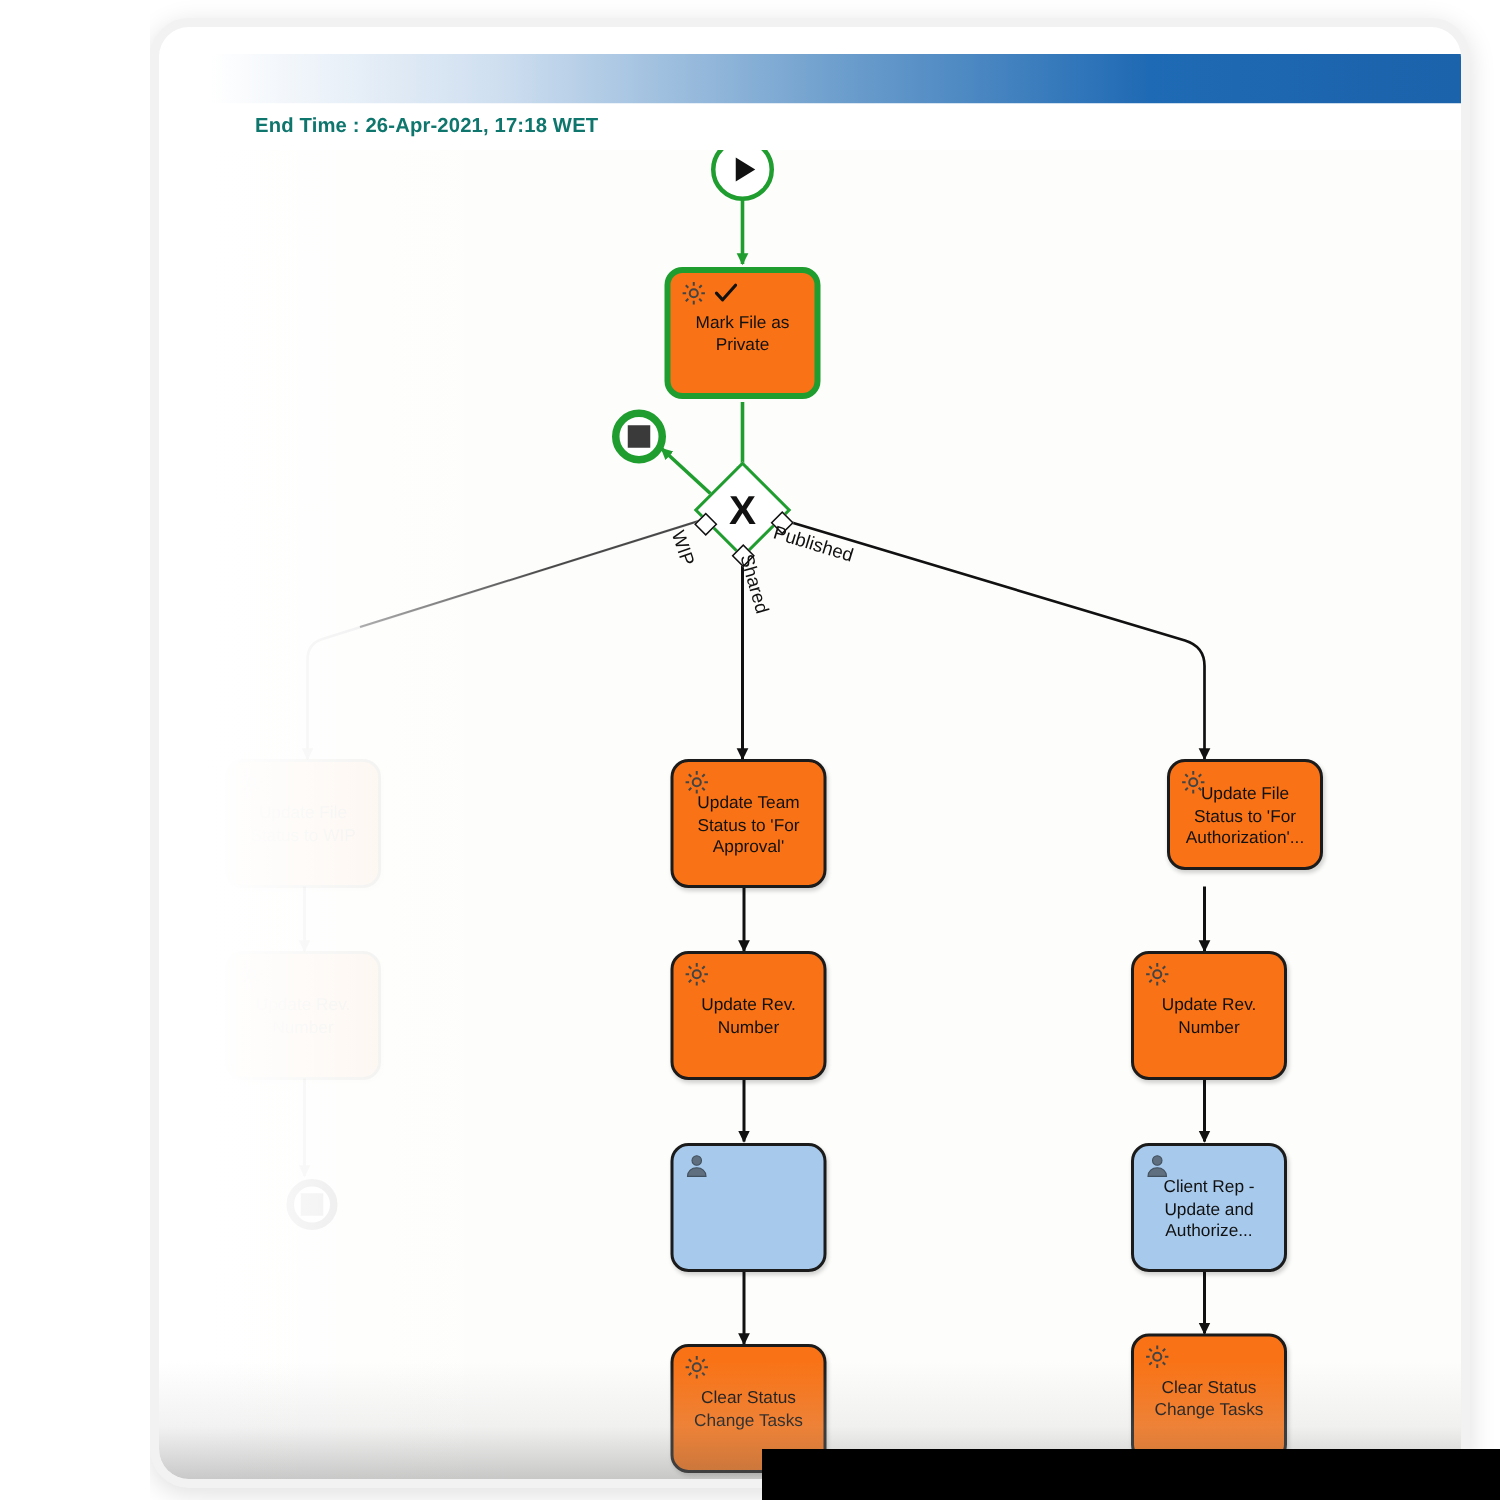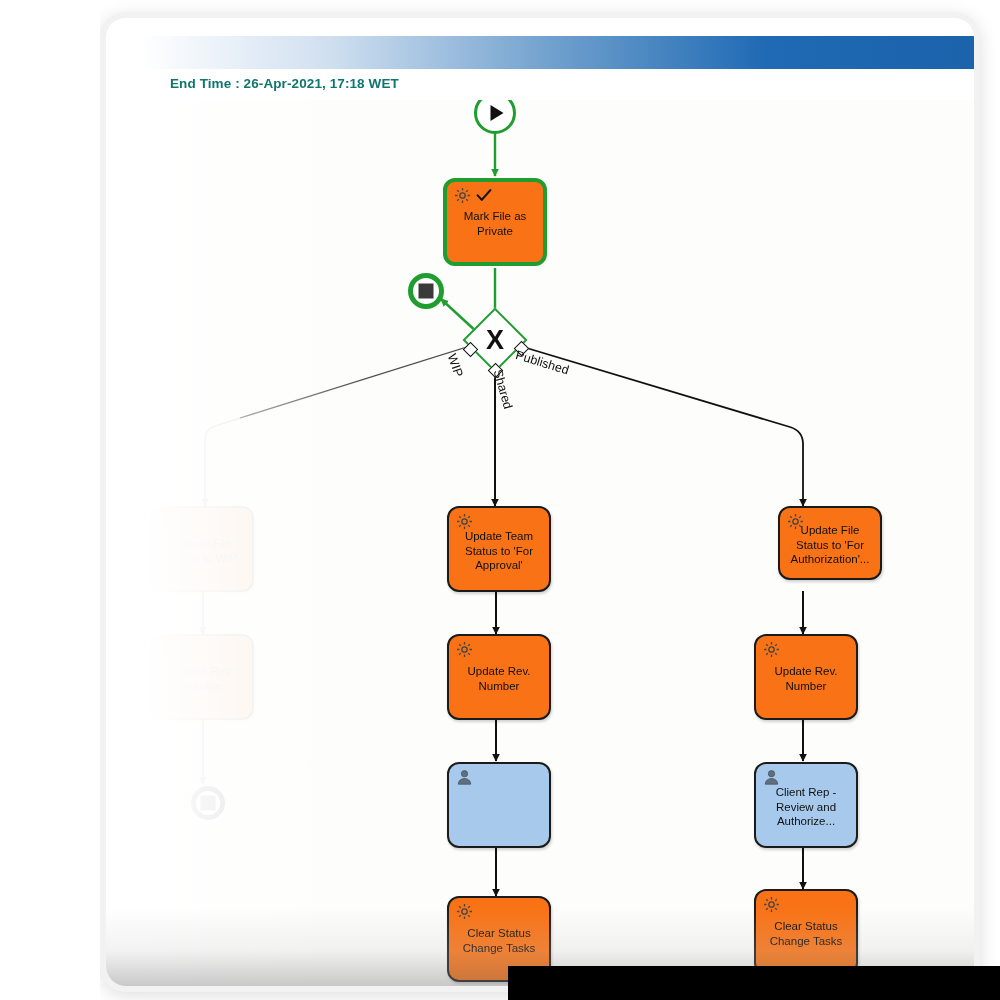--- a/index.html
+++ b/index.html
@@ -413,21 +413,21 @@
 
       <div class="node task user" style="left:648px; top:662px; width:104px; height:86px;">
         <span class="corner-icon">
           <svg viewBox="0 0 24 24" width="19" height="19">
             <g fill="#5f6f7f" stroke="#41505e" stroke-width="0.9">
               <circle cx="12" cy="7.2" r="4"></circle>
               <path d="M4.2 20.5c0-4.4 3.5-7.2 7.8-7.2s7.8 2.8 7.8 7.2z"></path>
             </g>
           </svg>
         </span>
-        <span class="tasklabel">Client Rep - Review and Authorize...</span>
+        <span class="tasklabel">Client Rep - Update and Authorize...</span>
       </div>
 
       <div class="node task service" style="left:648px; top:789px; width:104px; height:86px;">
         <span class="corner-icon">
           <svg viewBox="0 0 24 24" width="19" height="19">
             <g fill="none" stroke="#444" stroke-width="1.7">
               <circle cx="12" cy="12" r="3.4"></circle>
               <path d="M12 2.6v3M12 18.4v3M2.6 12h3M18.4 12h3M5.3 5.3l2.1 2.1M16.6 16.6l2.1 2.1M18.7 5.3l-2.1 2.1M7.4 16.6l-2.1 2.1"></path>
             </g>
           </svg>

